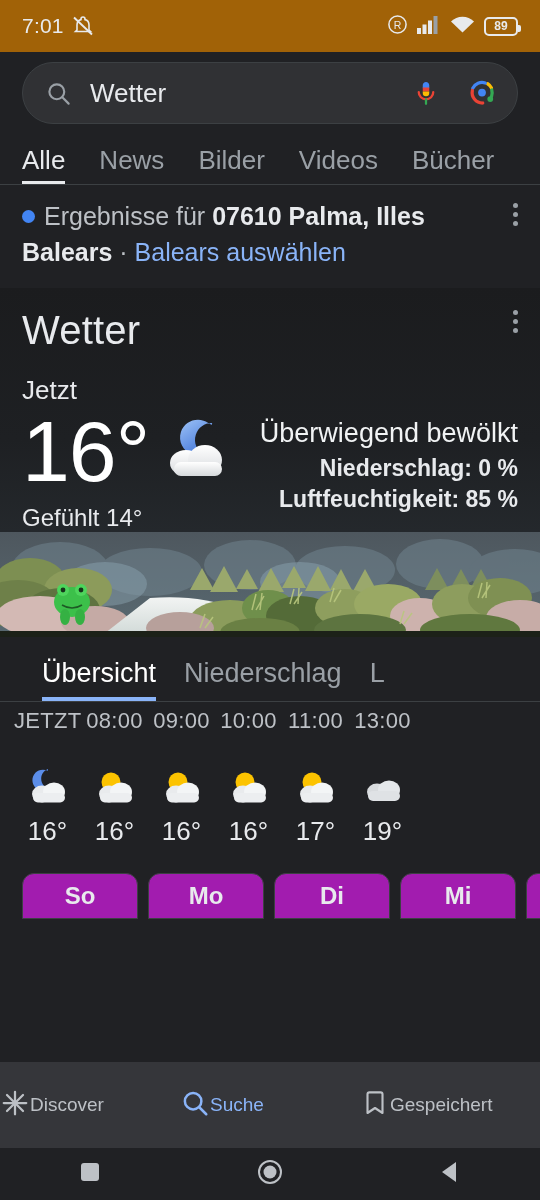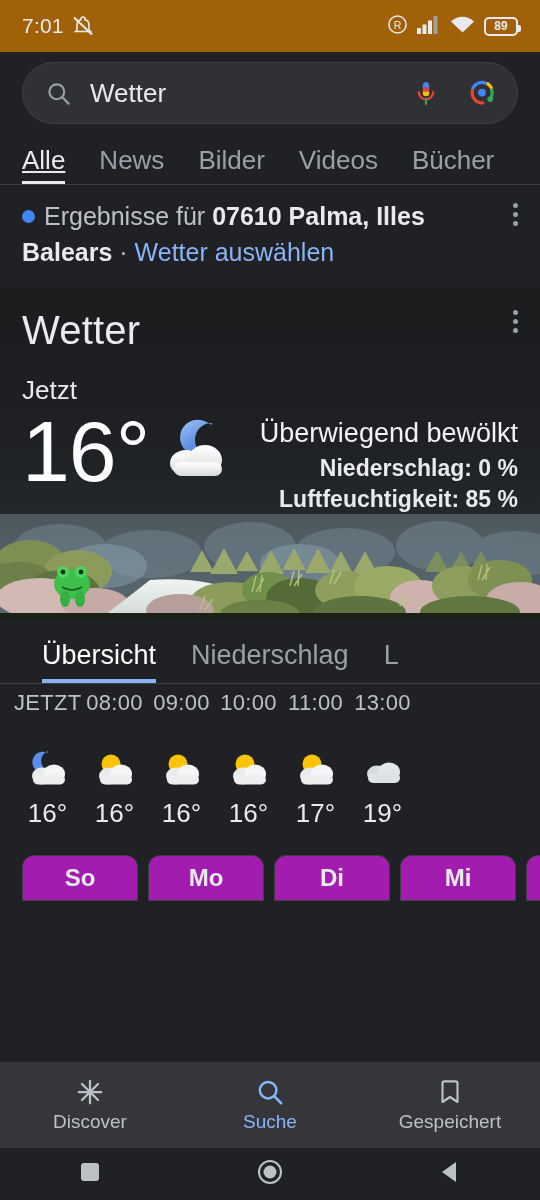--- a/index.html
+++ b/index.html
@@ -68,21 +68,20 @@
     overflow: hidden;
   }
   #searchtabs .stab {
     font-size: 26px; color: #9aa0a6; padding-bottom: 8px;
     white-space: nowrap;
   }
   #searchtabs .stab.active {
     color: #e8eaed;
     border-bottom: 3px solid #e8eaed;
     padding-bottom: 5px;
-    text-decoration: underline;
   }
   .hr-line { height:1px; background:#3c4043; width:100%; }
 
   
   #resultsfor {
     background: #202124;
     padding: 14px 22px 18px 22px;
     position: relative;
   }
   #resultsfor .line {
@@ -130,21 +129,21 @@
   #now-right .metric { font-size: 23px; color:#e8eaed; line-height: 1.33; font-weight: bold; }
   #feels { font-size: 24px; color:#e8eaed; margin-top: 10px; }
 
   
   #scene { position: relative; height: 105px; width: 100%; overflow: hidden; }
   #scene svg { display:block; width: 540px; height: 105px; }
 
   
   #wtabs {
     background: #202124;
-    display:flex; align-items: flex-end; gap: 35px;
+    display:flex; align-items: flex-end; gap: 28px;
     padding: 0 42px; height: 64px;
     overflow: hidden;
   }
   #wtabs .wtab {
     font-size: 27px; color:#9aa0a6; padding-bottom: 12px; white-space: nowrap;
   }
   #wtabs .wtab.active { color:#fff; border-bottom: 4px solid #8ab4f8; padding-bottom: 8px; }
 
   
   #hourly { background:#202124; padding-top: 6px; }
@@ -171,21 +170,21 @@
     display:flex; align-items:center; justify-content:center;
     color:#e8eaed; font-size: 24px; font-weight: 700;
   }
 
   
   #bottomnav {
     position: absolute; left:0; right:0; bottom: 52px;
     height: 86px; background: #35363a;
     display:flex; align-items: center;
   }
-  .navitem { flex:1; display:flex; flex-direction:column; align-items:center; }
+  .navitem { flex:1; display:flex; flex-direction:row; align-items:center; }
   .navitem .nlabel { font-size: 19px; color:#bdc1c6; }
   .navitem.active .nlabel { color:#8ab4f8; }
 
   
   #sysnav {
     position:absolute; left:0; right:0; bottom:0; height: 52px;
     background: #202124; display:flex; align-items:center;
   }
   #sysnav .sysbtn { flex:1; display:flex; align-items:center; justify-content:center; }
 </style>
@@ -263,21 +262,21 @@
     <span class="stab active">Alle</span>
     <span class="stab">News</span>
     <span class="stab">Bilder</span>
     <span class="stab">Videos</span>
     <span class="stab">Bücher</span>
   </div>
   <div class="hr-line"></div>
 
   <div id="resultsfor">
     <div class="line">
-      <span class="dot"></span><span>Ergebnisse für </span><b>07610 Palma, Illes Balears</b><span> · </span><span class="link">Wetter auswählen</span>
+      <span class="dot"></span><span>Ergebnisse für </span><b>07610 Palma, Illes Balears</b><span> · </span><span class="link">Balears auswählen</span>
     </div>
     <div class="kebab" style="top:18px; right:22px;">
       <i></i>
         <i></i>
         <i></i>
     </div>
   </div>
 
   <div id="wcard">
     <div id="wcard-title">Wetter</div>
@@ -305,20 +304,21 @@
                     <stop offset="1" stop-color="#d6d9dc"></stop>
                 </linearGradient>
               </defs>
               <path d="M38 6c-7 2-12 8.5-12 16.2 0 8.4 6 15 14 16.2-3 2.3-7 3.6-11 3.6-10 0-18-8-18-17.8S19 6.4 29 6.4c3.2 0 6.3.8 9 1.6z" transform="translate(14,-2) rotate(18 31 24)" fill="url(#mg)"></path>
               <ellipse cx="31" cy="47" rx="16" ry="13" fill="url(#cg)"></ellipse>
               <ellipse cx="50" cy="44" rx="17" ry="15" fill="url(#cg)"></ellipse>
               <rect x="19" y="46" width="48" height="14" rx="7" fill="url(#cg)"></rect>
             </svg>
           </span>
         </div>
+        <div id="feels">Gefühlt 14°</div>
       </div>
 
       <div id="now-right">
         <div id="cond-text">Überwiegend bewölkt</div>
         <div class="metric">Niederschlag: 0 %</div>
         <div class="metric">Luftfeuchtigkeit: 85 %</div>
       </div>
     </div>
 
     <div id="scene">

